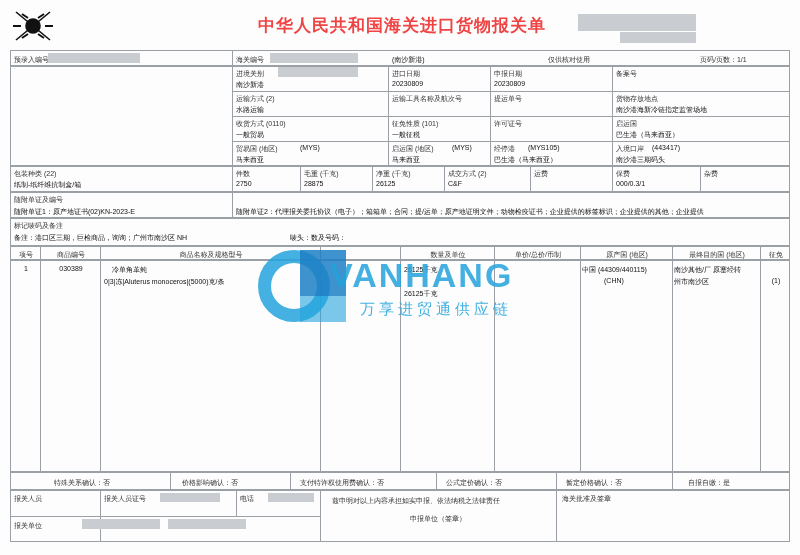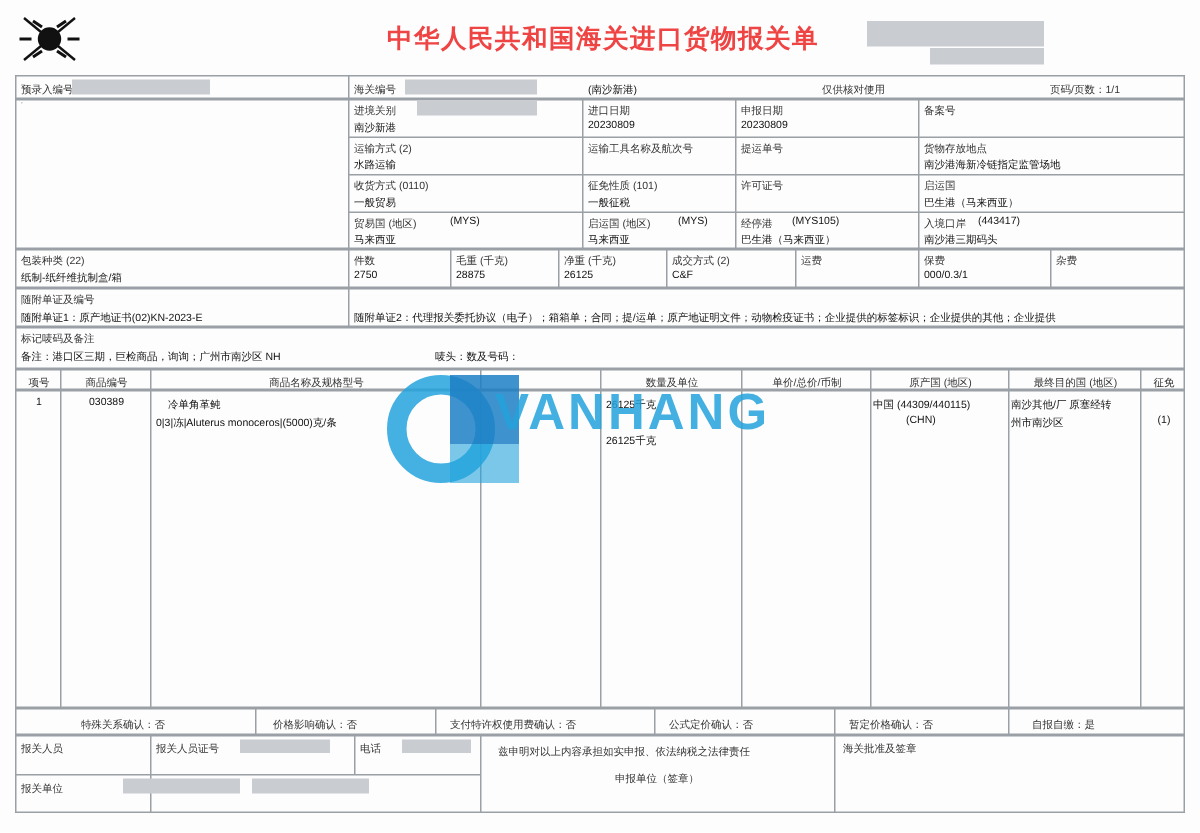--- a/index.html
+++ b/index.html
@@ -220,20 +220,21 @@
   <div class="val" style="left:582px;top:265px;">中国 (44309/440115)</div>
   <div class="val" style="left:604px;top:277px;">(CHN)</div>
   <div class="val" style="left:674px;top:265px;">南沙其他/厂 原塞经转</div>
   <div class="val" style="left:674px;top:277px;">州市南沙区</div>
   <div class="val ctr" style="left:762px;top:277px;width:28px;">(1)</div>
 
   <div class="wm-ring"></div>
   <div class="wm-sq"></div>
   <div class="wm-sq2"></div>
   <div class="wm-text">VANHANG</div>
+  <div class="wm-sub">万享进贸通供应链</div>
 
   <div class="bx" style="left:10px;top:472px;width:780px;height:18px;"></div>
   <div class="bx" style="left:170px;top:472px;width:0;height:18px;border-width:0 0 0 0.6px;"></div>
   <div class="bx" style="left:290px;top:472px;width:0;height:18px;border-width:0 0 0 0.6px;"></div>
   <div class="bx" style="left:436px;top:472px;width:0;height:18px;border-width:0 0 0 0.6px;"></div>
   <div class="bx" style="left:556px;top:472px;width:0;height:18px;border-width:0 0 0 0.6px;"></div>
   <div class="bx" style="left:672px;top:472px;width:0;height:18px;border-width:0 0 0 0.6px;"></div>
 
   <div class="lbl" style="left:54px;top:478px;">特殊关系确认：否</div>
   <div class="lbl" style="left:182px;top:478px;">价格影响确认：否</div>

